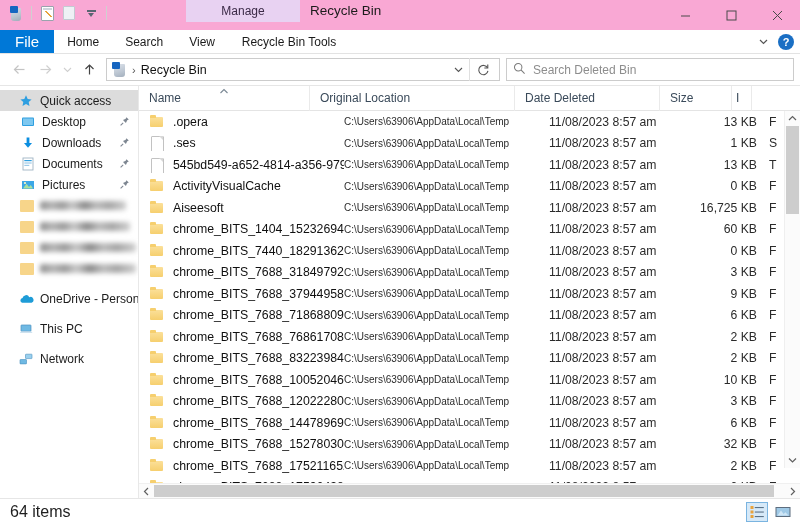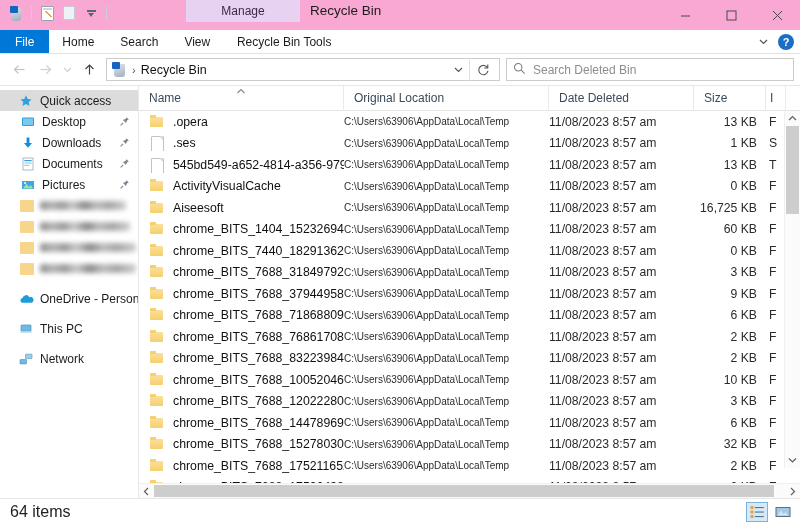--- a/index.html
+++ b/index.html
@@ -63,21 +63,21 @@
 
   
   .ribbon-tabs {
     height: 23px; display: flex; align-items: stretch; position: relative;
     background: #ffffff; flex: 0 0 23px;
   }
   .tab {
     padding: 0 13px; display: flex; align-items: center; font-size: 12px; color: #1b1b1b;
   }
   .tab.file {
-    background: #0078d7; color: #ffffff; padding: 0 15px; font-size:12px;
+    background: #0078d7; color: #ffffff; padding: 0 15px; font-size:15px;
   }
   .tab.ctx {
     width: 114px; justify-content: center; padding: 0;
     margin-left: 4px; color:#1b1b1b;
   }
   .ribbon-right { position: absolute; right: 6px; top: 0; height: 23px; display: flex; align-items: center; gap: 8px; }
   .ribbon-chev { width: 13px; height: 13px; position: relative; }
   .help-btn {
     width: 16px; height: 16px; border-radius: 50%; background: #1a6fc4; color: #fff;
     font-size: 11px; display: flex; align-items: center; justify-content: center; font-weight: bold;
@@ -455,21 +455,21 @@
               <rect x="6.5" y="2.2" width="6.5" height="4.4" rx="0.5" fill="#9ad0ee" stroke="#4a90bf" stroke-width="0.6"></rect>
             </svg>
         </span>
         <span>Network</span>
       </div>
     </div>
 
     <div class="listarea">
 
       <div class="colheader">
-        <div class="ch" style="width:205px">
+        <div class="ch" style="width:171px">
           <span class="sort-caret">
             <svg width="9" height="7" viewBox="0 0 9 7">
                 <polyline points="1,5 4.5,1.5 8,5" fill="none" stroke="#7a8894" stroke-width="1.1"></polyline>
               </svg>
           </span>
           <span>Name</span>
         </div>
         <div class="ch" style="width:205px">
           <span>Original Location</span>
         </div>

